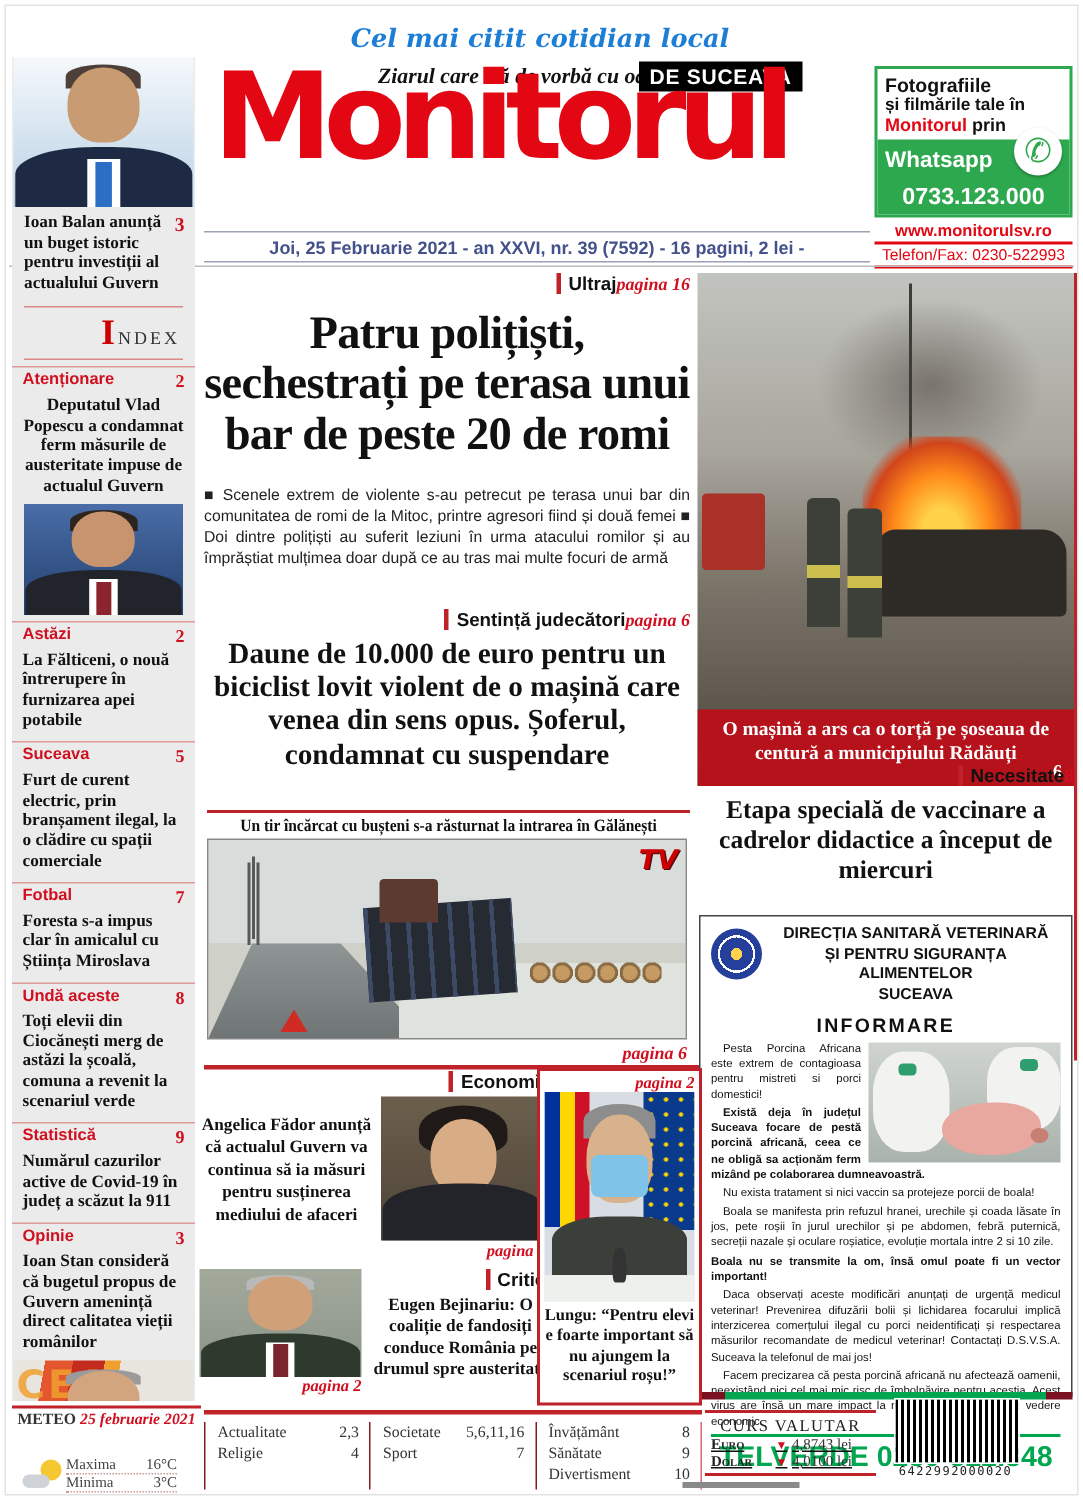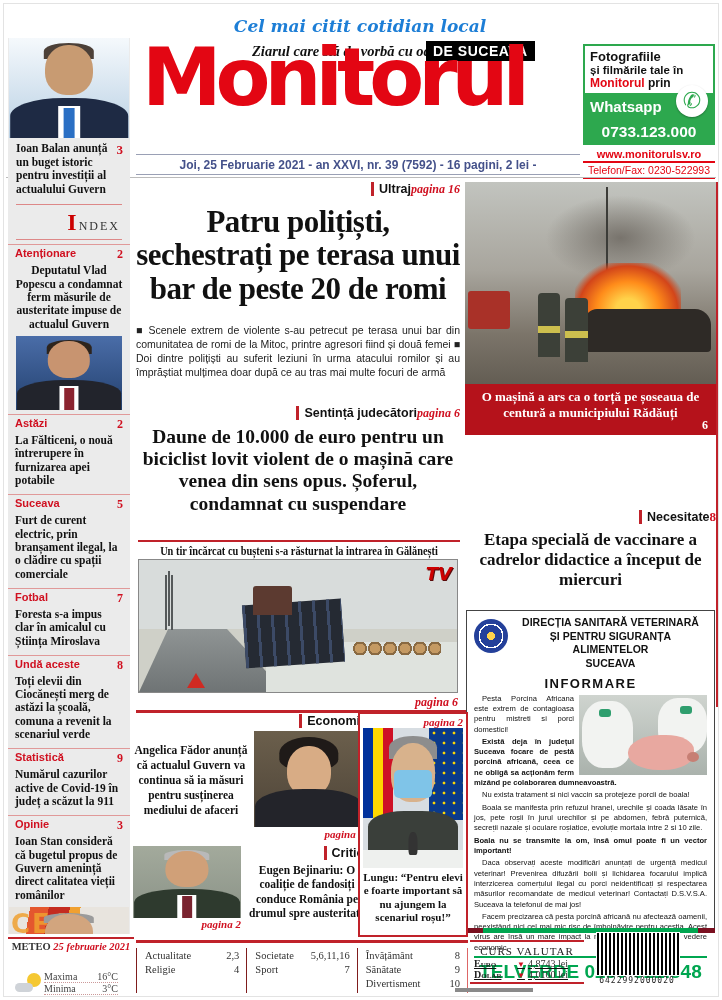--- a/index.html
+++ b/index.html
@@ -96,21 +96,21 @@
   .kicker { font-weight:bold; font-size:12.5px; color:#111; border-left:3px solid #c0222a; padding-left:5px; }
   .pageref { font-family:"Liberation Serif",serif; font-style:italic; font-weight:bold;
              font-size:12px; color:#d01020; }
   .pagenum { font-family:"Liberation Serif",serif; font-weight:bold; font-size:13px; color:#d01020; }
 
   .story-ultraj { position:absolute; left:136px; top:182px; width:324px; }
   .headline-xl { font-family:"Liberation Serif",serif; font-weight:bold; font-size:31px;
                  line-height:1.08; letter-spacing:-.5px; text-align:center; margin:8px 0 9px; }
   .lead { font-size:10.5px; line-height:1.32; text-align:justify; color:#222;margin-top:19px; }
 
-  .photo-fire { position:absolute; left:465px; top:182px; width:251px; height:253px;
+  .photo-fire { position:absolute; left:465px; top:182px; width:251px; height:342px;
                 background:linear-gradient(180deg,#c2c4bf 0%,#a8a59d 35%,#7c756a 60%,#4a443c 100%); overflow:hidden; }
   .fire-smoke { position:absolute; right:8%; top:5%; width:60%; height:34%;
                 background:radial-gradient(ellipse, rgba(110,105,98,.85), rgba(110,105,98,0) 70%); }
   .fire-pole { position:absolute; left:56%; top:2%; width:2px; height:40%; background:#3c3c38; }
   .fire-flame { position:absolute; right:14%; top:32%; width:42%; height:28%;
                 background:radial-gradient(ellipse at 50% 65%, #ffd24a 0 16%, #ff8c1a 42%, #d2451a 66%, rgba(90,60,40,0) 78%); }
   .fire-car { position:absolute; right:2%; top:50%; width:50%; height:17%; background:#2e2a26;
               border-radius:12px 16px 4px 4px; }
   .fireman { position:absolute; width:9%; height:25%; border-radius:4px 4px 0 0;
              background:linear-gradient(180deg,#3c4038 0 52%, #cdbf4e 52% 62%, #3c4038 62%); }

